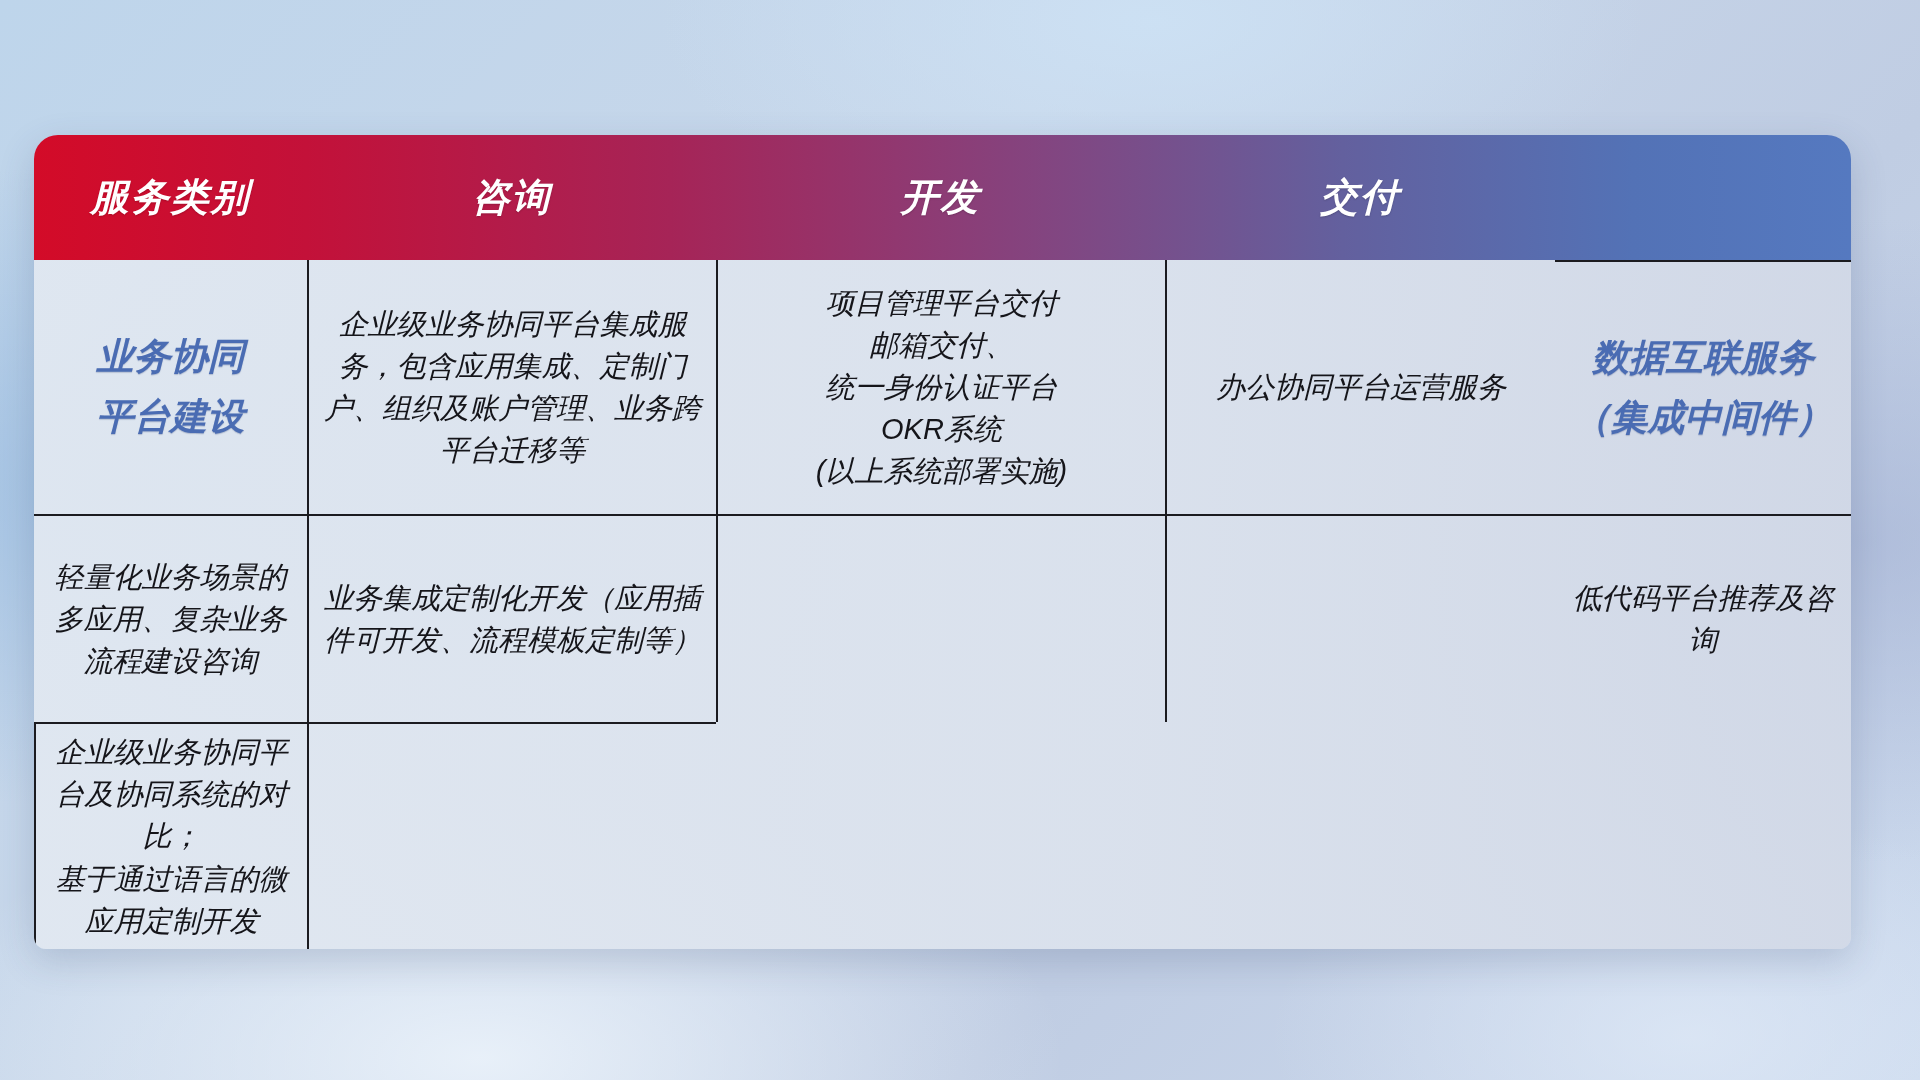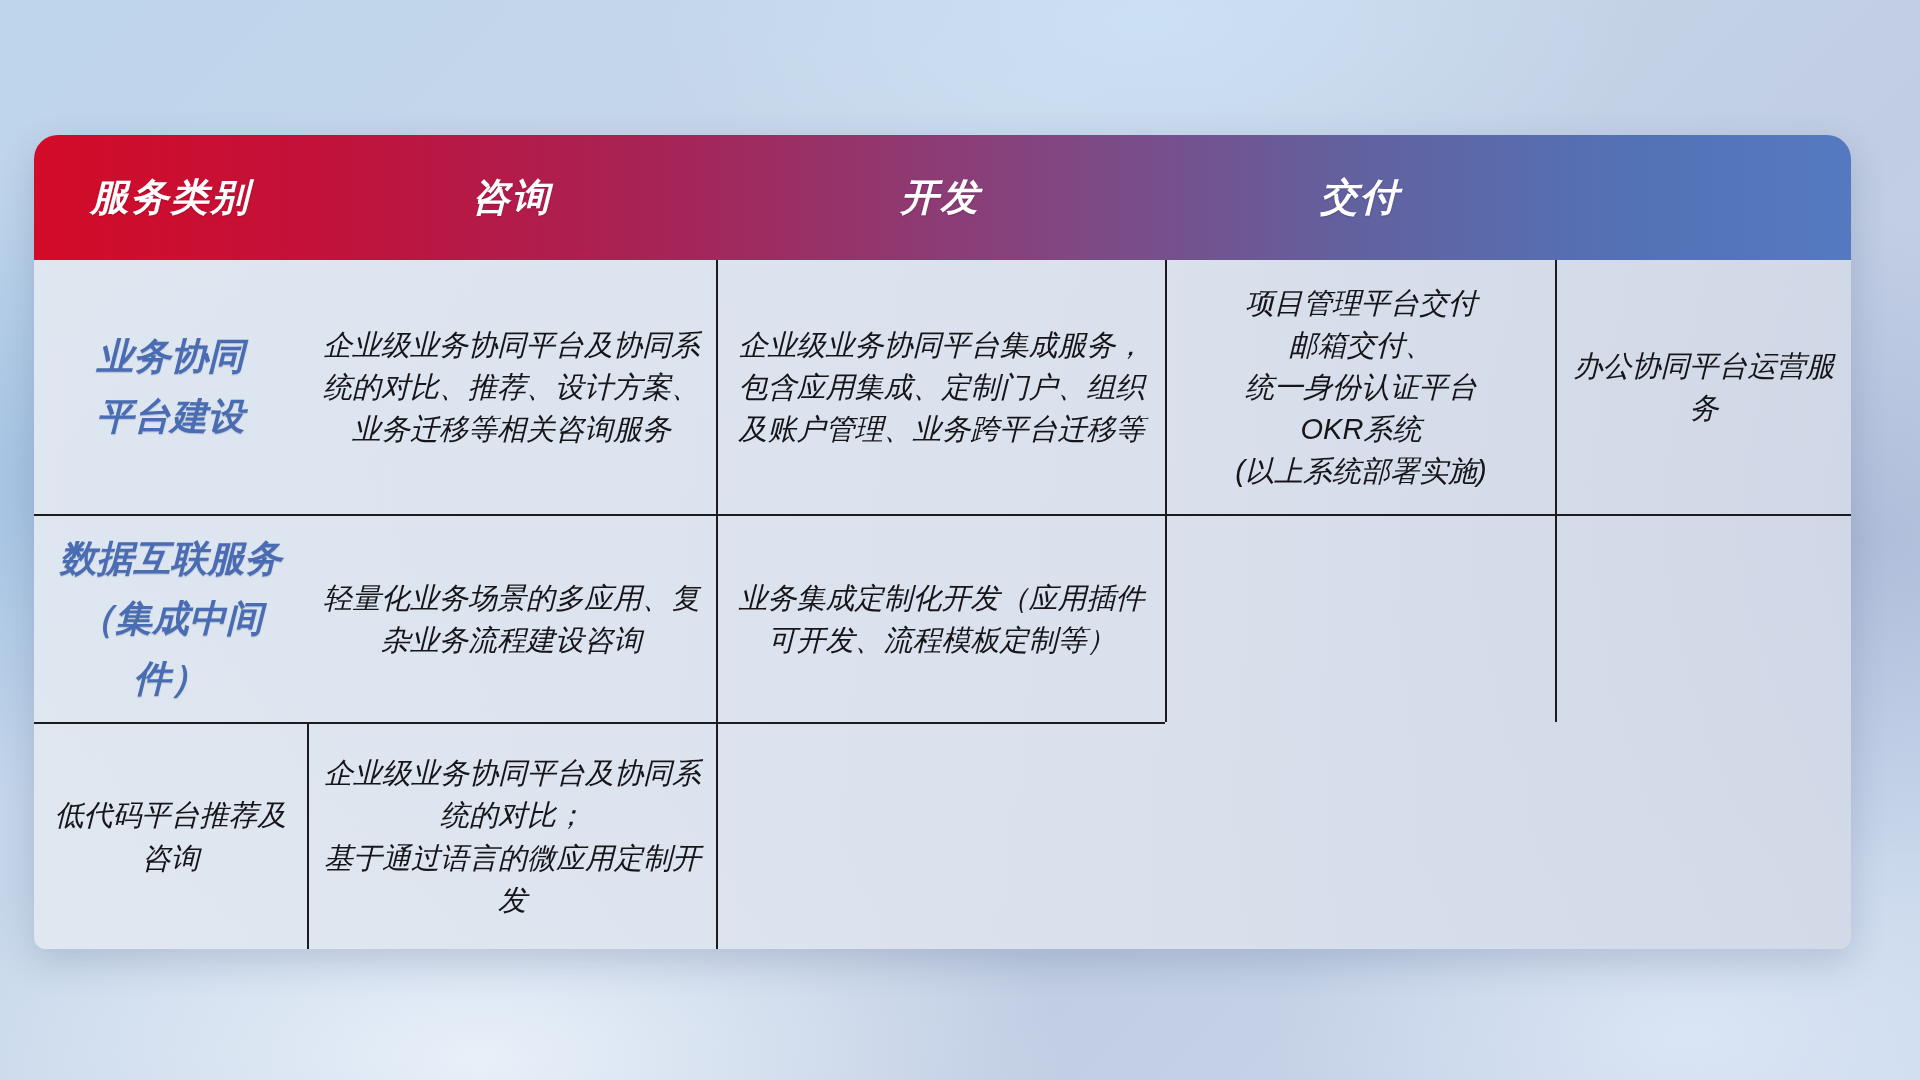--- a/index.html
+++ b/index.html
@@ -72,21 +72,20 @@
       <div class="th">服务类别</div>
       <div class="th">咨询</div>
       <div class="th">开发</div>
       <div class="th">交付</div>
     </div>
 
     <div class="tbody">
 
       <div class="td cat">业务协同
 平台建设</div>
-      <div class="td">企业级业务协同平台及协同系统的对比、推荐、设计方案、业务迁移等相关咨询服务</div>
       <div class="td vline">企业级业务协同平台集成服务，包含应用集成、定制门户、组织及账户管理、业务跨平台迁移等</div>
       <div class="td vline">项目管理平台交付
 邮箱交付、
 统一身份认证平台
 OKR系统
 (以上系统部署实施)</div>
       <div class="td vline">办公协同平台运营服务</div>
 
       <div class="td cat hline">数据互联服务
 （集成中间件）</div>

